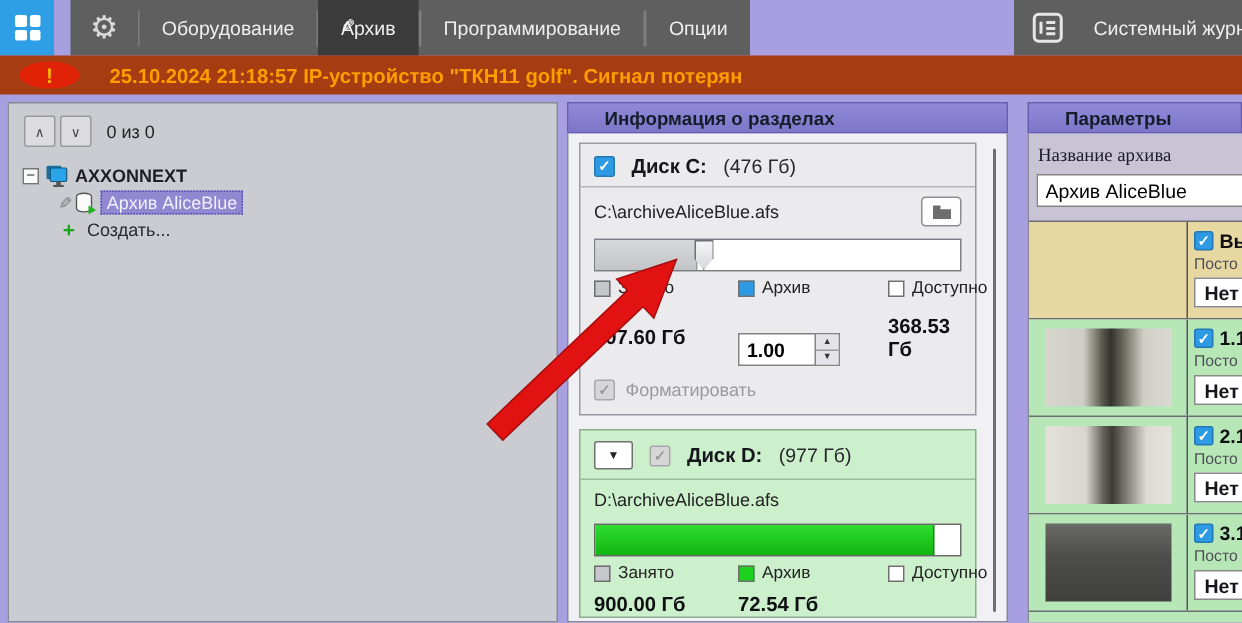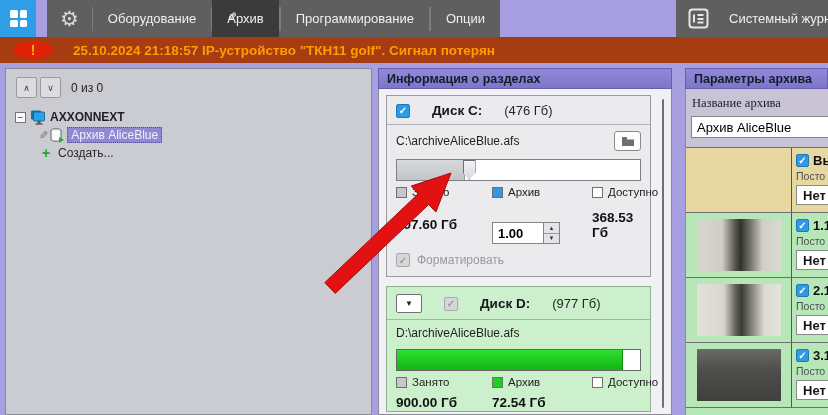--- a/index.html
+++ b/index.html
@@ -38,29 +38,29 @@
   .tree { padding:6px 4px 0 9px; font-size:12px; }
   .tree-row { display:flex; align-items:center; height:18px; white-space:nowrap; }
   .expander { width:11px; height:11px; border:1px solid #767676; background:#fafafa; font-size:10px; line-height:9px; text-align:center; color:#333; margin-right:4px; cursor:pointer; }
   .tree-root-label { font-weight:bold; color:#1e1e26; margin-left:4px; }
   .tree-indent { width:24px; }
   .sel-node { background:#9188d2; border:1px dotted #4a4ab0; color:#eef0fa; padding:0 3px; margin-left:3px; }
   .create-label { color:#2a2a30; margin-left:5px;text-align:right; }
   .pencil-small { color:#777; font-size:11px; transform:scaleX(-1); margin-right:2px; }
   .plus-ic { color:#19a819; font-weight:bold; font-size:14px; width:14px; text-align:center; }
   
-  .panel-header { height:21px; background:linear-gradient(#9189d8,#7e75c8); border:1px solid #675eb2; color:#141e2a; font-size:12.5px; font-weight:600; line-height:20px; padding-left:8px; }
+  .panel-header { height:21px; background:linear-gradient(#9189d8,#7e75c8); border:1px solid #675eb2; color:#141e2a; font-size:12.5px; font-weight:600; line-height:20px; padding-left:24px; }
   
   .mid-panel { position:absolute; left:378px; top:68px; width:294px; bottom:0; }
   .mid-content { position:absolute; top:21px; left:0; right:0; bottom:0; background:#f1f0f5; border:1px solid #8a8a94; border-top:none; overflow:hidden; }
   .scrollbar { position:absolute; right:3px; top:10px; bottom:6px; width:10px; }
   .scroll-thumb { position:absolute; left:4px; top:0; bottom:0; width:2px; background:#6f6f78; border-radius:2px; }
   .card { margin:6px 20px 0 7px; border:1px solid #9a9aa0; background:#ebebee; }
   .card.green { background:#cdf0cc; border-color:#8fae8f; margin-top:9px; }
-  .card-head { display:flex; align-items:center; gap:22px; padding:7px 9px 6px 9px; border-bottom:1px solid #b2b2b8; }
+  .card-head { display:flex; align-items:center; gap:11px; padding:7px 9px 6px 9px; border-bottom:1px solid #b2b2b8; }
   .card.green .card-head { border-bottom:1px solid #9cbd9c; }
   .cbx { width:14px; height:14px; border-radius:2px; display:flex; align-items:center; justify-content:center; flex:none; cursor:pointer; }
   .cbx.blue { background:#2e9ae4; border:1px solid #2277b5; }
   .cbx.blue::after { content:"✓"; color:#fff; font-size:10px; font-weight:bold; }
   .cbx.disabled { background:#d6d6d8; border:1px solid #a8a8aa; }
   .cbx.disabled::after { content:"✓"; color:#9a9a9c; font-size:10px; font-weight:bold; }
   .disk-label { font-weight:bold; font-size:13.5px; color:#15151c; }
   .disk-size { font-size:13px; color:#26262c; }
   .path-row { display:flex; align-items:center; justify-content:space-between; padding:6px 9px 5px 9px; font-size:12px; color:#222; }
   .folder-btn { width:27px; height:20px; background:#fdfdfd; border:1px solid #8b8b8b; border-radius:3px; display:flex; align-items:center; justify-content:center; cursor:pointer; }

